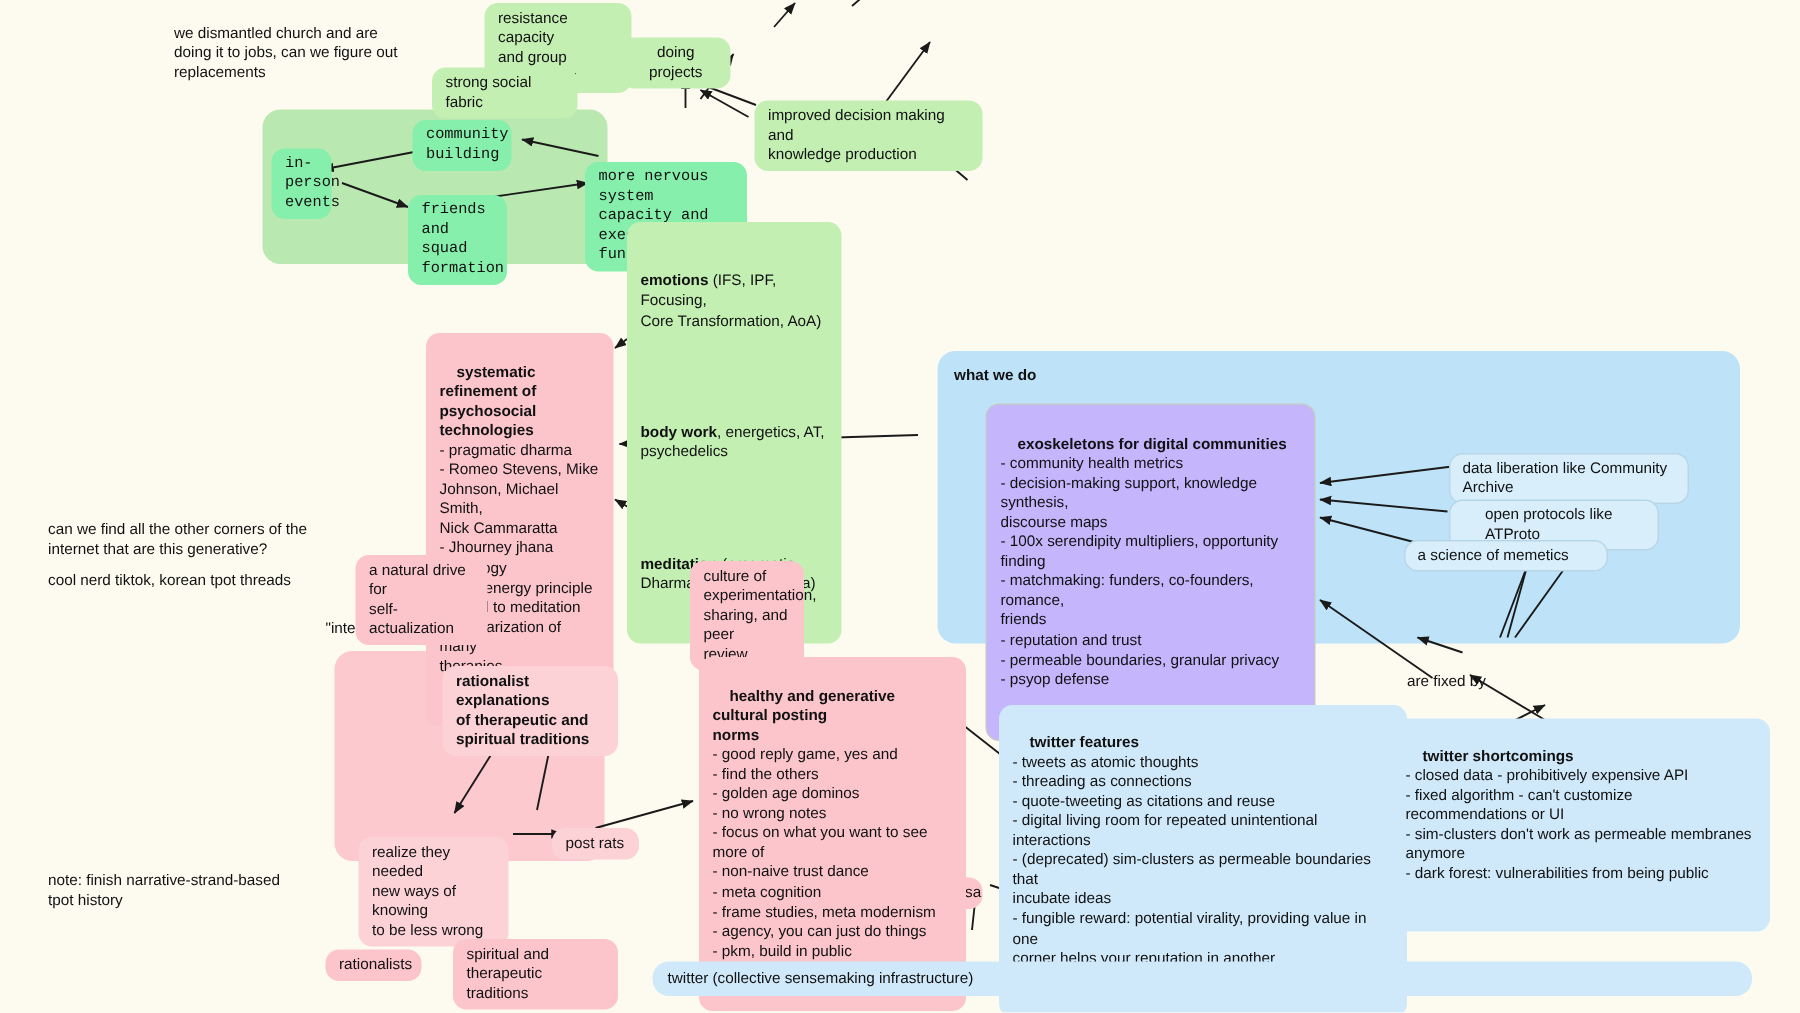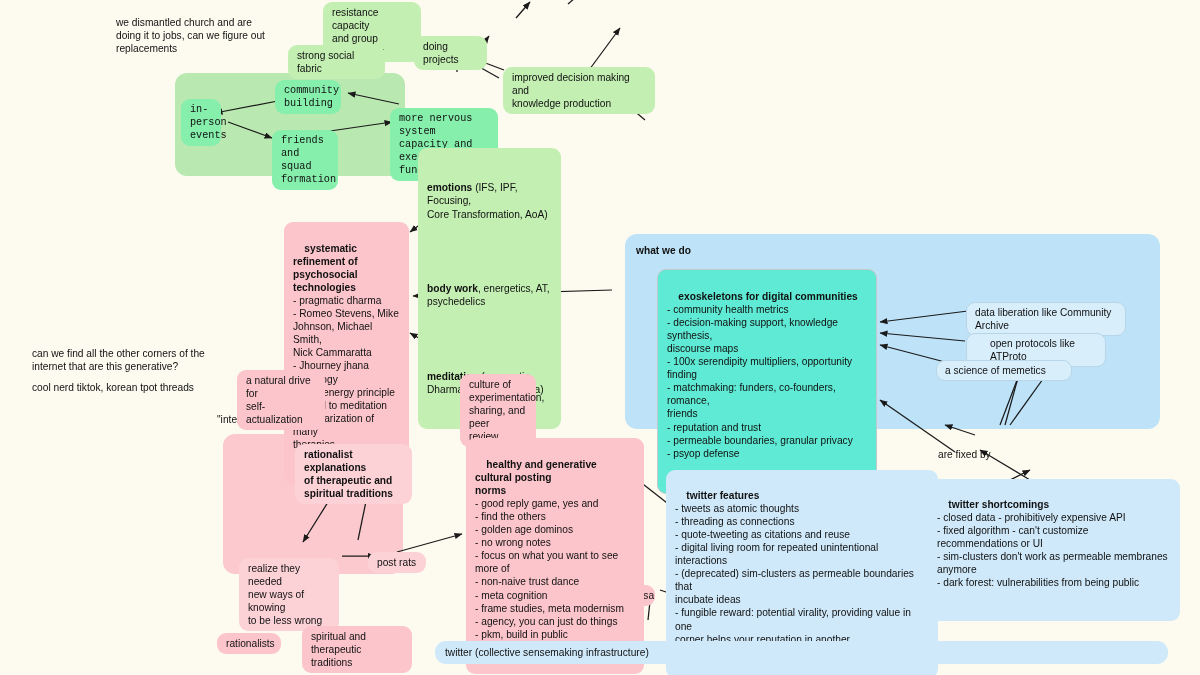--- a/index.html
+++ b/index.html
@@ -50,21 +50,21 @@
   .n-green-in { background: #86efac; font-family: Liberation Mono, monospace; }
   .n-pink  { background: #fbc5cb; }
   .n-pink-in { background: #fcd2d7; }
   .n-blue  { background: #cfe9fa; }
   .n-blue-out { background: #d8eefb; border: 1px solid #b8d6e8; }
   .n-plain { background: transparent; padding: 0; }
 
   .boxed {
     border: 1px solid #c3c8cc;
     border-radius: 9px;
-    background: #5eead4;
+    background: #c4b5fd;
   }
   .boxed-pink {
     border-radius: 9px;
     background: #fbc5cb;
   }
   b { font-weight: bold; }
   .tight { line-height: 1.3; }
 </style>
 </head>
 <body>
@@ -138,26 +138,28 @@
     </g>
   </svg>
 
   <div class="node n-plain" style="left:116px; top:16px; width:230px;">we dismantled church and are
 doing it to jobs, can we figure out
 replacements</div>
   <div class="node n-plain" style="left:32px; top:347px; width:250px;">can we find all the other corners of the
 internet that are this generative?</div>
   <div class="node n-plain" style="left:32px; top:381px; width:260px;">cool nerd tiktok, korean tpot threads</div>
   <div class="node n-plain" style="left:217px; top:413px; width:180px;">"intellectual hippies"</div>
+  <div class="node n-plain" style="left:32px; top:581px; width:200px;">note: finish narrative-strand-based
+tpot history</div>
   <div class="node n-plain" style="left:938px; top:448px; width:90px;">are fixed by</div>
 
   <div class="node pill n-green" style="left:323px; top:2px; width:98px;">resistance capacity
 and group sovereignty</div>
 
-  <div class="node pill n-green" style="left:414px; top:36px; width:73px;">doing projects</div>
+  <div class="node pill n-green" style="left:414px; top:25px; width:73px;text-align:center;">doing projects</div>
 
   <div class="node pill n-green" style="left:288px; top:45px; width:97px;">strong social fabric</div>
 
   <div class="node pill n-green" style="left:503px; top:67px; width:152px;">improved decision making and
 knowledge production</div>
 
   <div class="node pill n-green-in" style="left:275px; top:80px; width:66px;">community
 building</div>
 
   <div class="node pill n-green-in" style="left:181px; top:99px; width:40px;">in-

